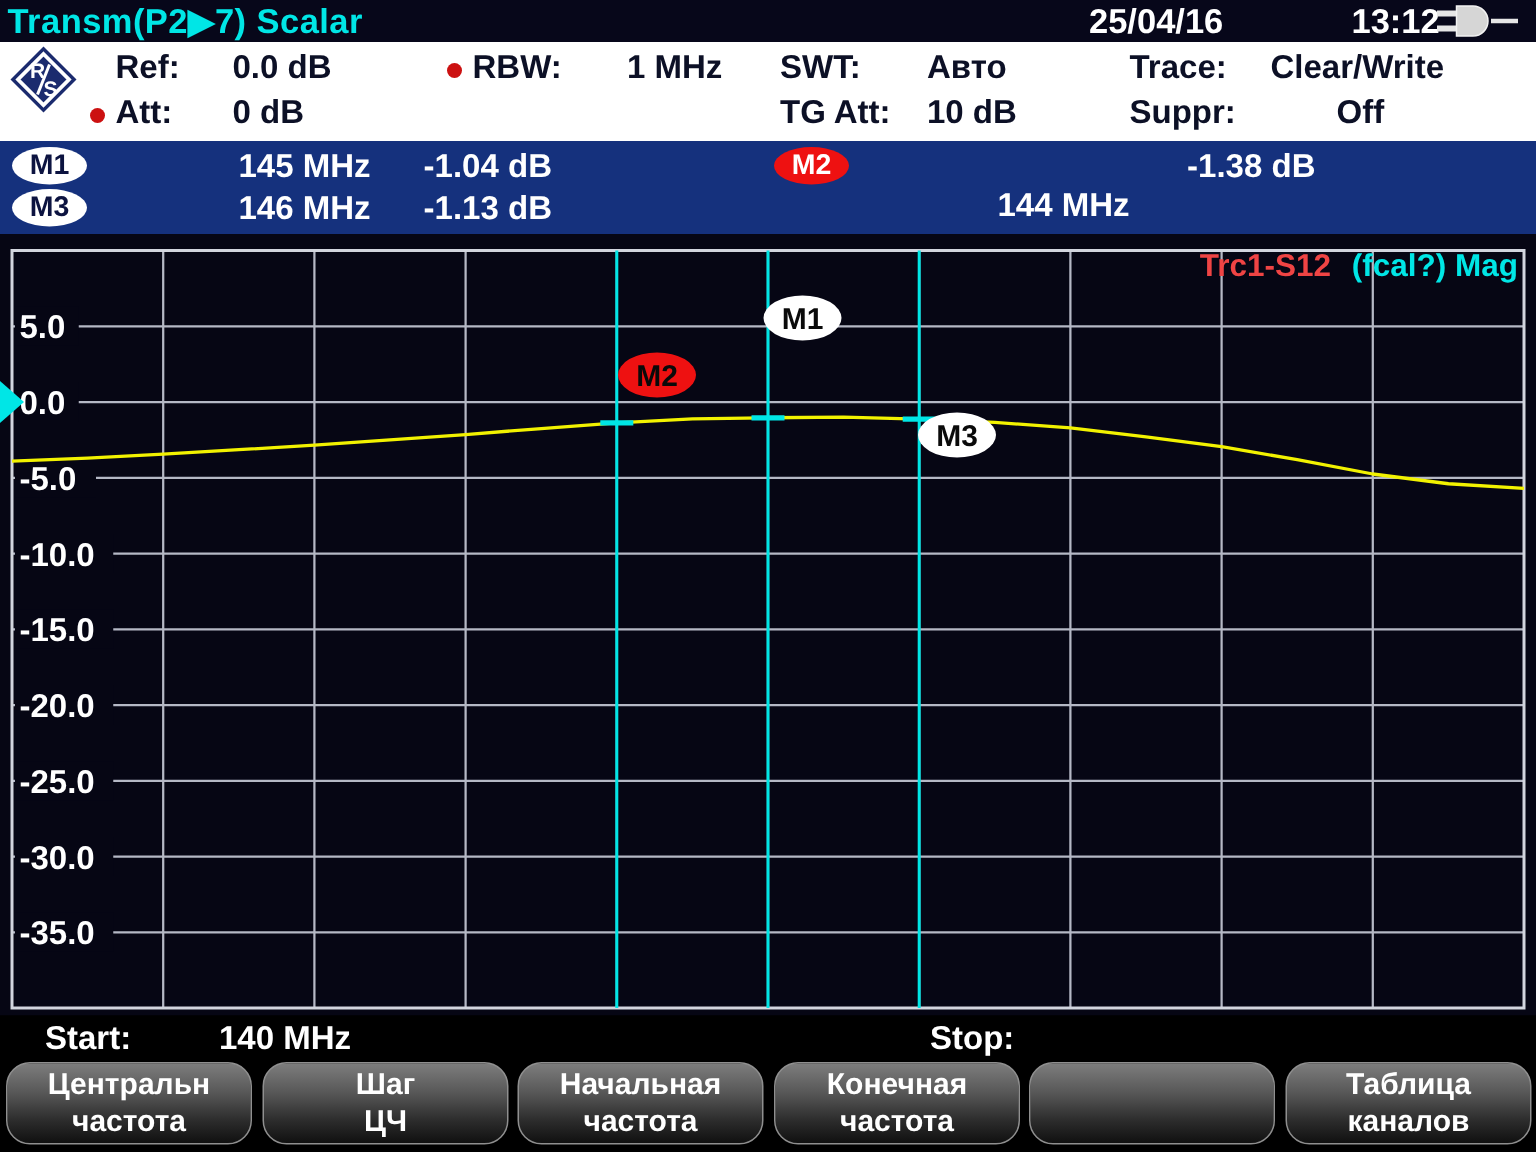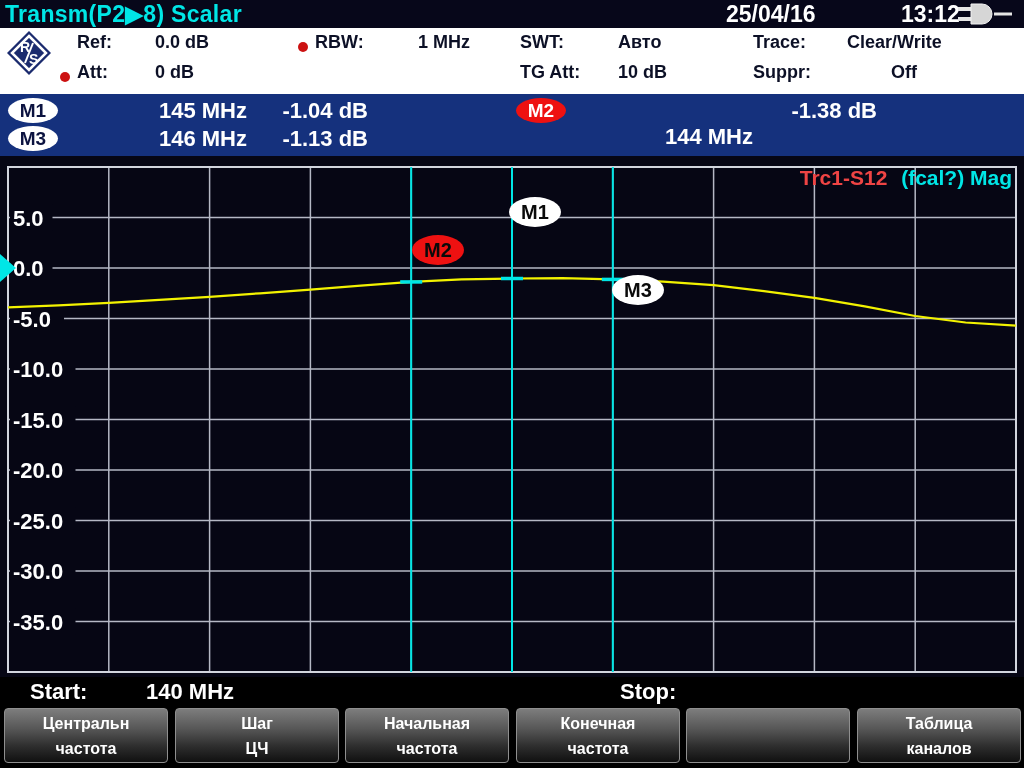--- a/index.html
+++ b/index.html
@@ -8,21 +8,21 @@
 
   
   .titlebar{position:absolute;left:0;top:0;width:1024px;height:28px;background:#07071a;}
   .title-text{position:absolute;left:5px;top:1px;font-size:23px;color:#00e6e6;letter-spacing:.3px;white-space:nowrap;}
   .datetime-date{position:absolute;left:726px;top:1px;font-size:23px;color:#fff;}
   .datetime-time{position:absolute;left:872px;top:1px;font-size:23px;color:#fff;margin-left:29px;}
   .plug-icon{position:absolute;left:958px;top:3px;}
 
   
   .header{position:absolute;left:0;top:28px;width:1024px;height:66px;background:#fff;}
-  .hfield{position:absolute;font-size:18px;color:#0c1026;white-space:nowrap;}
+  .hfield{position:absolute;font-size:22px;color:#0c1026;white-space:nowrap;}
   .row1{top:4px;} .row2{top:34px;}
   .dot{position:absolute;width:10px;height:10px;border-radius:50%;background:#cc1111;}
 
   
   .markerbar{position:absolute;left:0;top:94px;width:1024px;height:62px;background:#15317d;}
   .moval{position:absolute;width:50px;height:25px;border-radius:50%;background:#fff;
          color:#0c1340;font-size:19px;text-align:center;line-height:25px;}
   .moval.red{background:#ee1111;color:#fff;}
   .mtext{position:absolute;font-size:22px;color:#fff;white-space:nowrap;text-align:right;}
 
@@ -30,35 +30,35 @@
   .graph{position:absolute;left:0;top:156px;width:1024px;height:521px;background:#060614;}
   .trc-label{position:absolute;right:12px;top:10px;font-size:21px;white-space:nowrap;}
   .trc-name{color:#ef4444;} .trc-suffix{color:#00e6e6;margin-left:8px;}
 
   
   .xrow{position:absolute;left:0;top:677px;width:1024px;height:31px;background:#000;}
   .xfield{position:absolute;top:2px;font-size:22px;color:#fff;white-space:nowrap;}
 
   
   .softkeys{position:absolute;left:0;top:708px;width:1024px;height:60px;background:#000;}
-  .softkey{position:absolute;top:0;width:164px;height:55px;border:1px solid #8f8f8f;border-radius:4px;
+  .softkey{position:absolute;top:0;width:164px;height:55px;border:1px solid #8f8f8f;border-radius:16px;
            background:linear-gradient(to bottom,#7d7d7d 0%,#565656 38%,#2e2e2e 70%,#101010 100%);
-           color:#fff;font-size:16px;text-align:center;box-sizing:border-box;padding-top:2px;}
+           color:#fff;font-size:20px;text-align:center;box-sizing:border-box;padding-top:2px;}
   .softkey .sk-line{display:block;line-height:25px;white-space:nowrap;}
   .softkey:nth-child(1){left:4px;}  .softkey:nth-child(2){left:175px;}
   .softkey:nth-child(3){left:345px;}.softkey:nth-child(4){left:516px;}
   .softkey:nth-child(5){left:686px;}.softkey:nth-child(6){left:857px;}
 </style>
 </head>
 <body>
 
 <div class="screen">
 
   <div class="titlebar">
-    <span class="title-text">Transm(P2▶8) Scalar</span>
+    <span class="title-text">Transm(P2▶7) Scalar</span>
     <span class="datetime-date">25/04/16</span>
     <span class="datetime-time">13:12</span>
     <svg class="plug-icon" width="54" height="22" viewBox="0 0 54 22">
       <rect x="0" y="4" width="13" height="4" fill="#e6e6e6"></rect>
       <rect x="0" y="14" width="13" height="4" fill="#e6e6e6"></rect>
       <path d="M13,1 h11 a10,10 0 0 1 0,20 h-11 z" fill="#d6d6d6" stroke="#f2f2f2" stroke-width="1"></path>
       <rect x="36" y="9.5" width="18" height="3" fill="#e6e6e6"></rect>
     </svg>
   </div>
 

